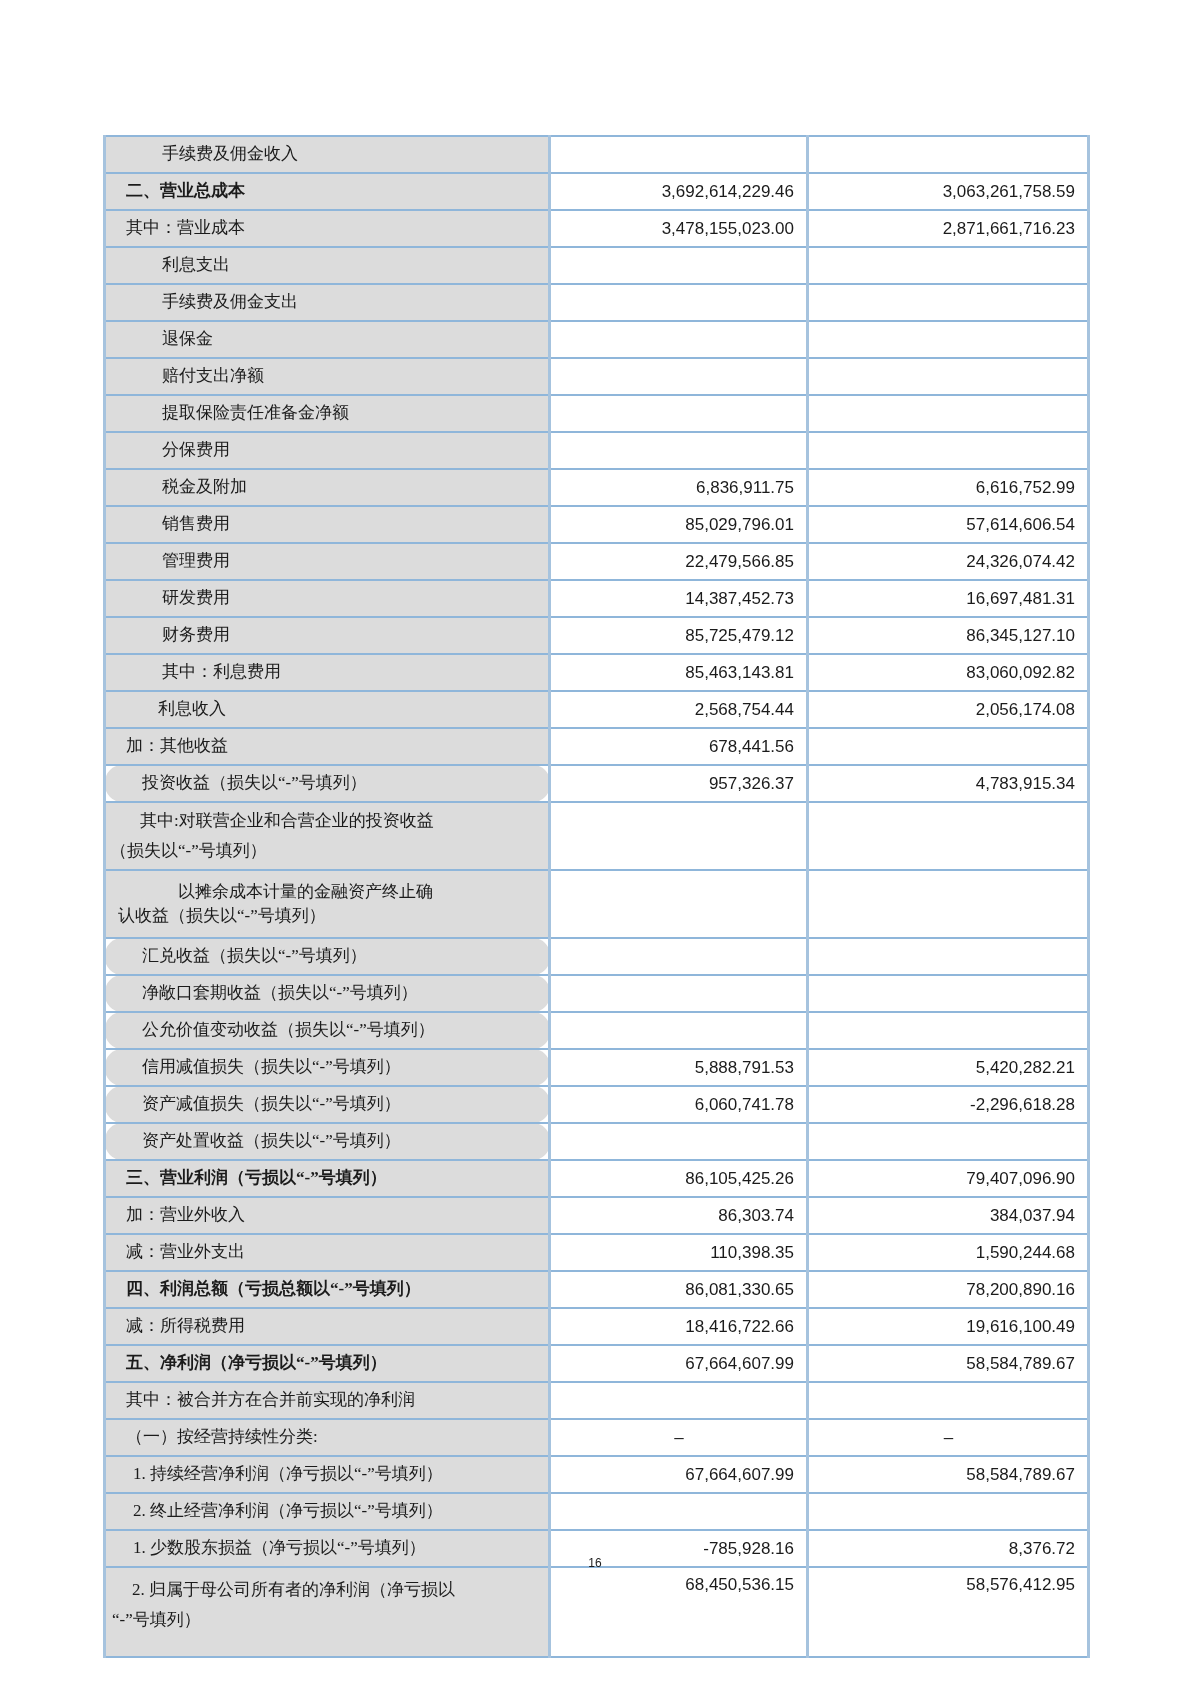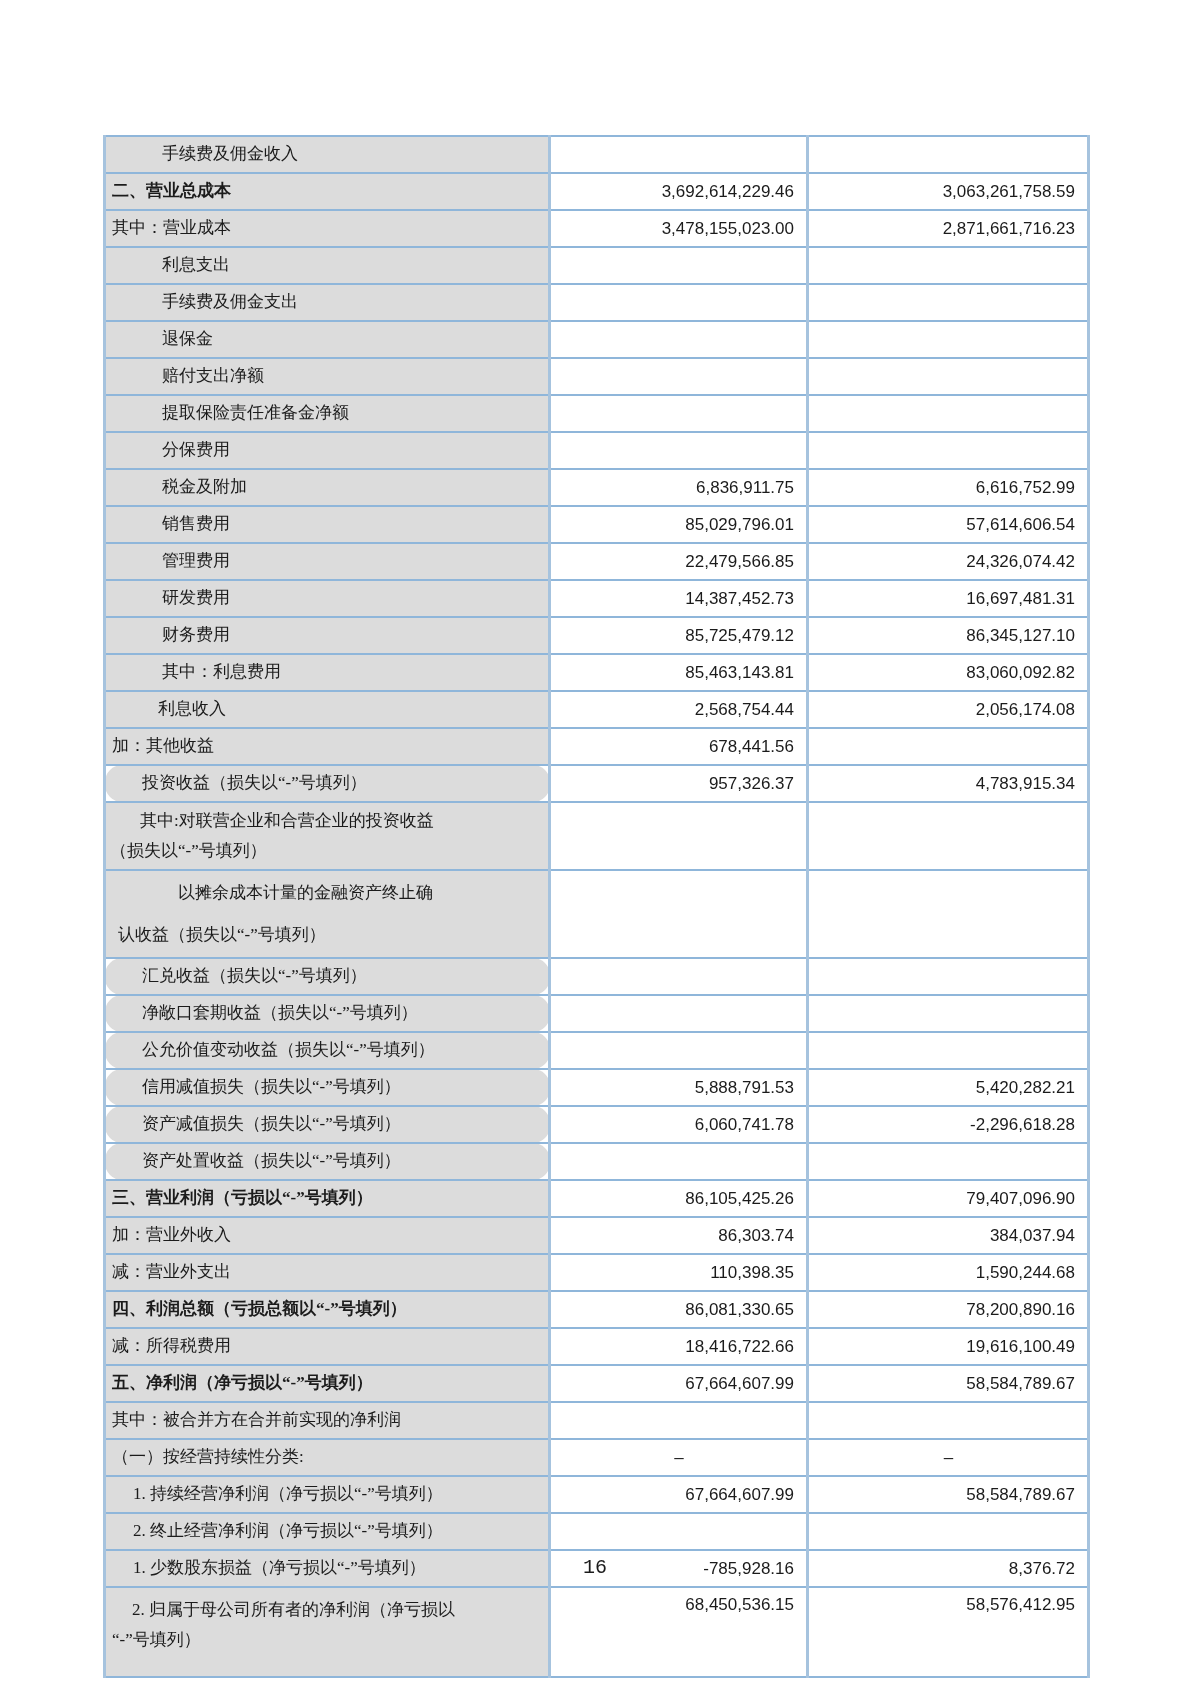--- a/index.html
+++ b/index.html
@@ -45,38 +45,38 @@
   td.c-label.bold{font-weight:700;}
   td.c-val{
     background:#ffffff;
     font-family:"Liberation Sans","DejaVu Sans",sans-serif;
     font-size:17px;
     text-align:right;
     padding-right:12px;
     color:var(--text);
   }
   td.c-val.center{text-align:center;padding-right:0;}
-  .i0{padding-left:6px;}
+  .i0{padding-left:20px;}
   .i1{padding-left:27px;}
   .i2{padding-left:36px;border-radius:17px;}
   .i3{padding-left:56px;}
   .i4{padding-left:52px;}
   tr.wrap-a td, tr.wrap-b td{height:64px;}
   tr.wrap-c td{height:80px;vertical-align:top;padding-top:7px;}
   tr.wrap-a td.c-label{white-space:pre-line;padding-left:4px;text-indent:30px;line-height:30px;}
-  tr.wrap-b td.c-label{white-space:pre-line;padding-left:12px;text-indent:60px;line-height:42px;}
+  tr.wrap-b td.c-label{white-space:pre-line;padding-left:12px;text-indent:60px;line-height:24px;}
   tr.wrap-c td.c-label{white-space:pre-line;padding-left:6px;text-indent:20px;line-height:30px;}
   .page-number{
     position:absolute;
     left:103px;
     top:1556px;
     width:984px;
     text-align:center;
-    font-family:Liberation Mono, monospace;
-    font-size:20px;
+    font-family:Liberation Sans, sans-serif;
+    font-size:12px;
     color:var(--text);
   }
 </style>
 </head>
 <body>
 
 <div class="page">
   <table class="fin">
     <colgroup>
       <col style="width:445px">

